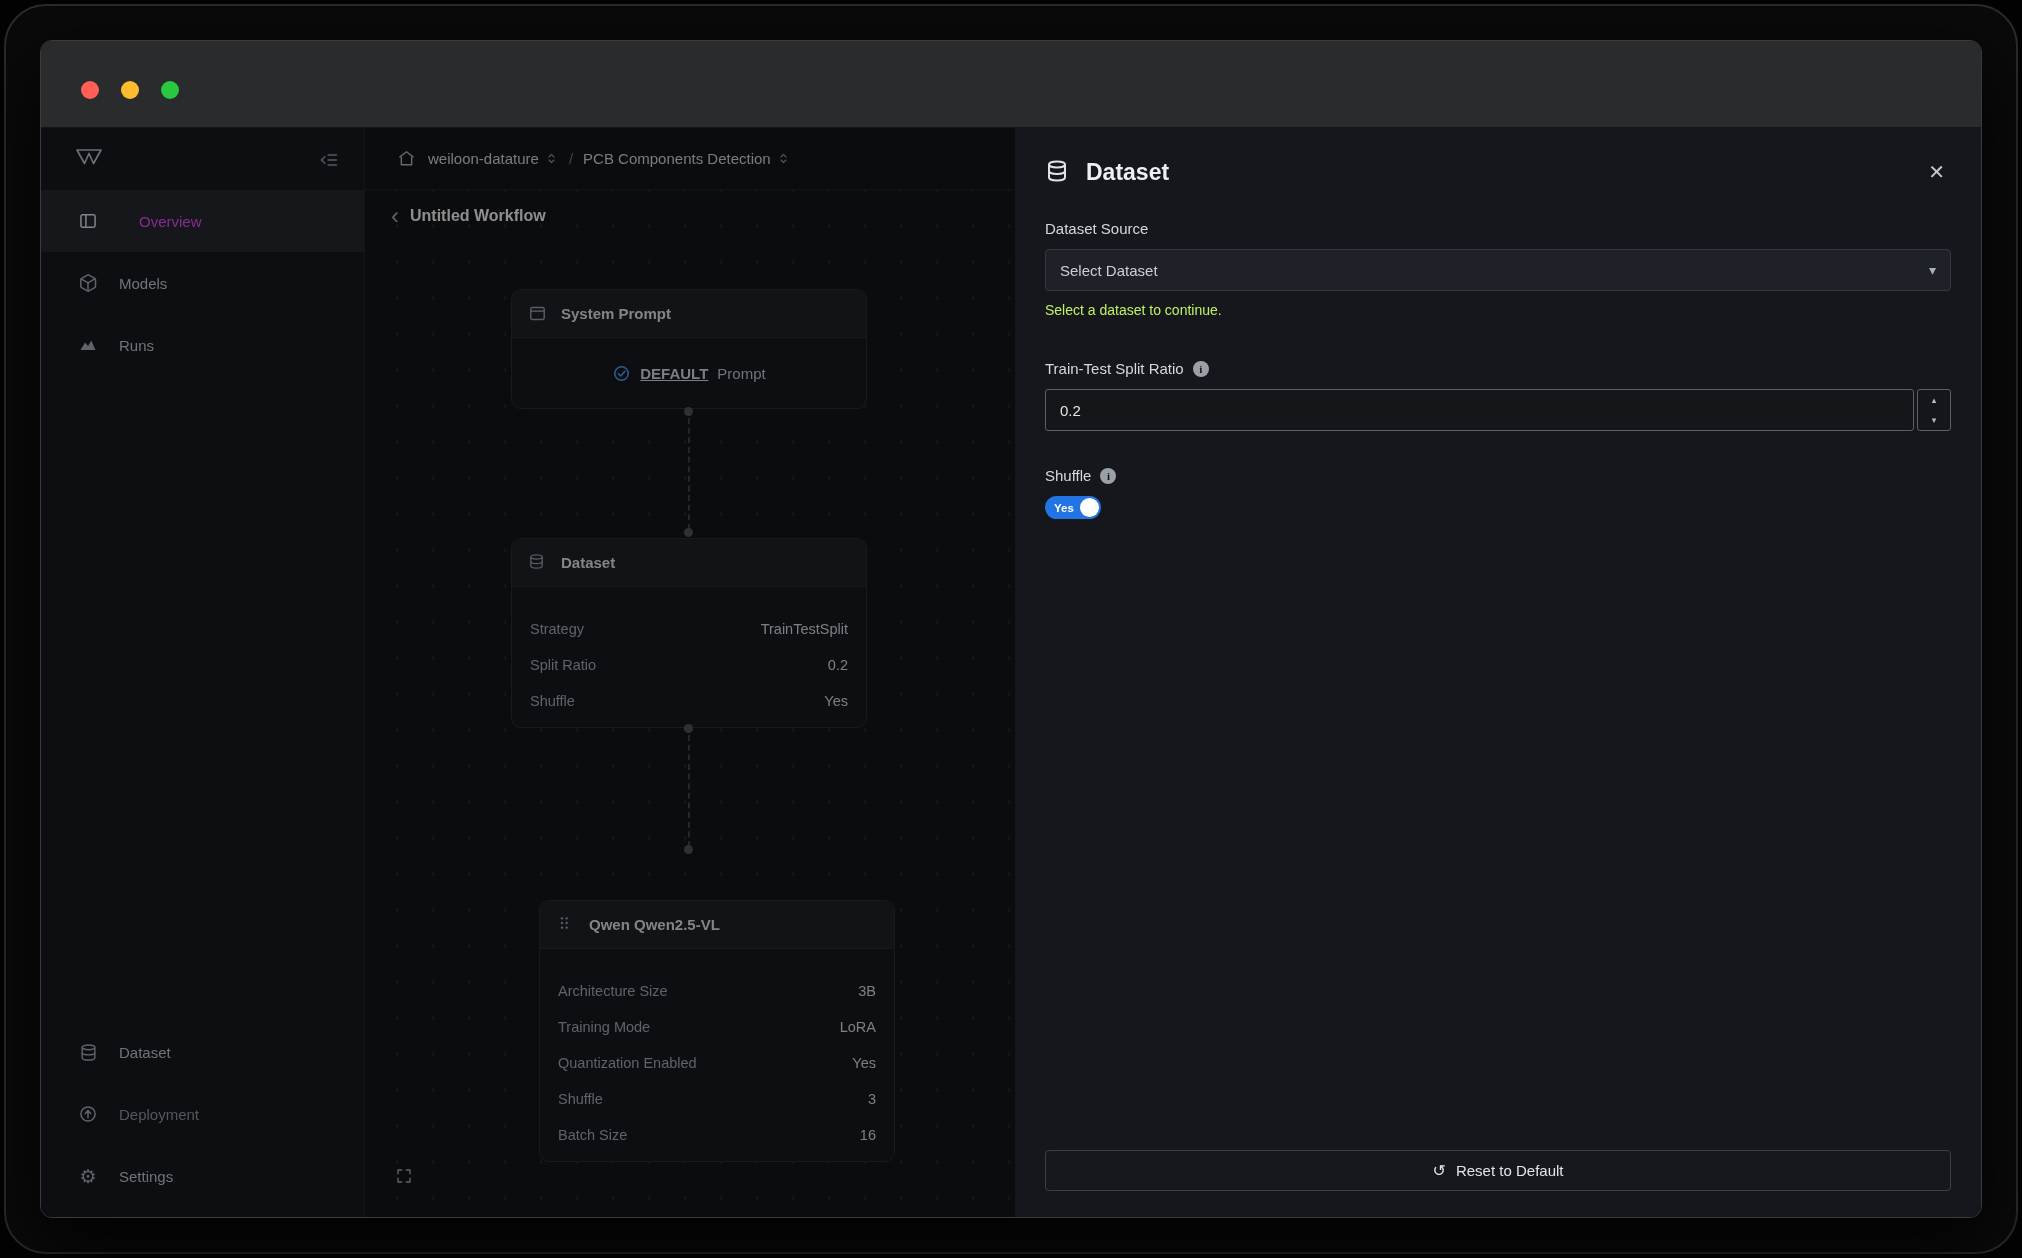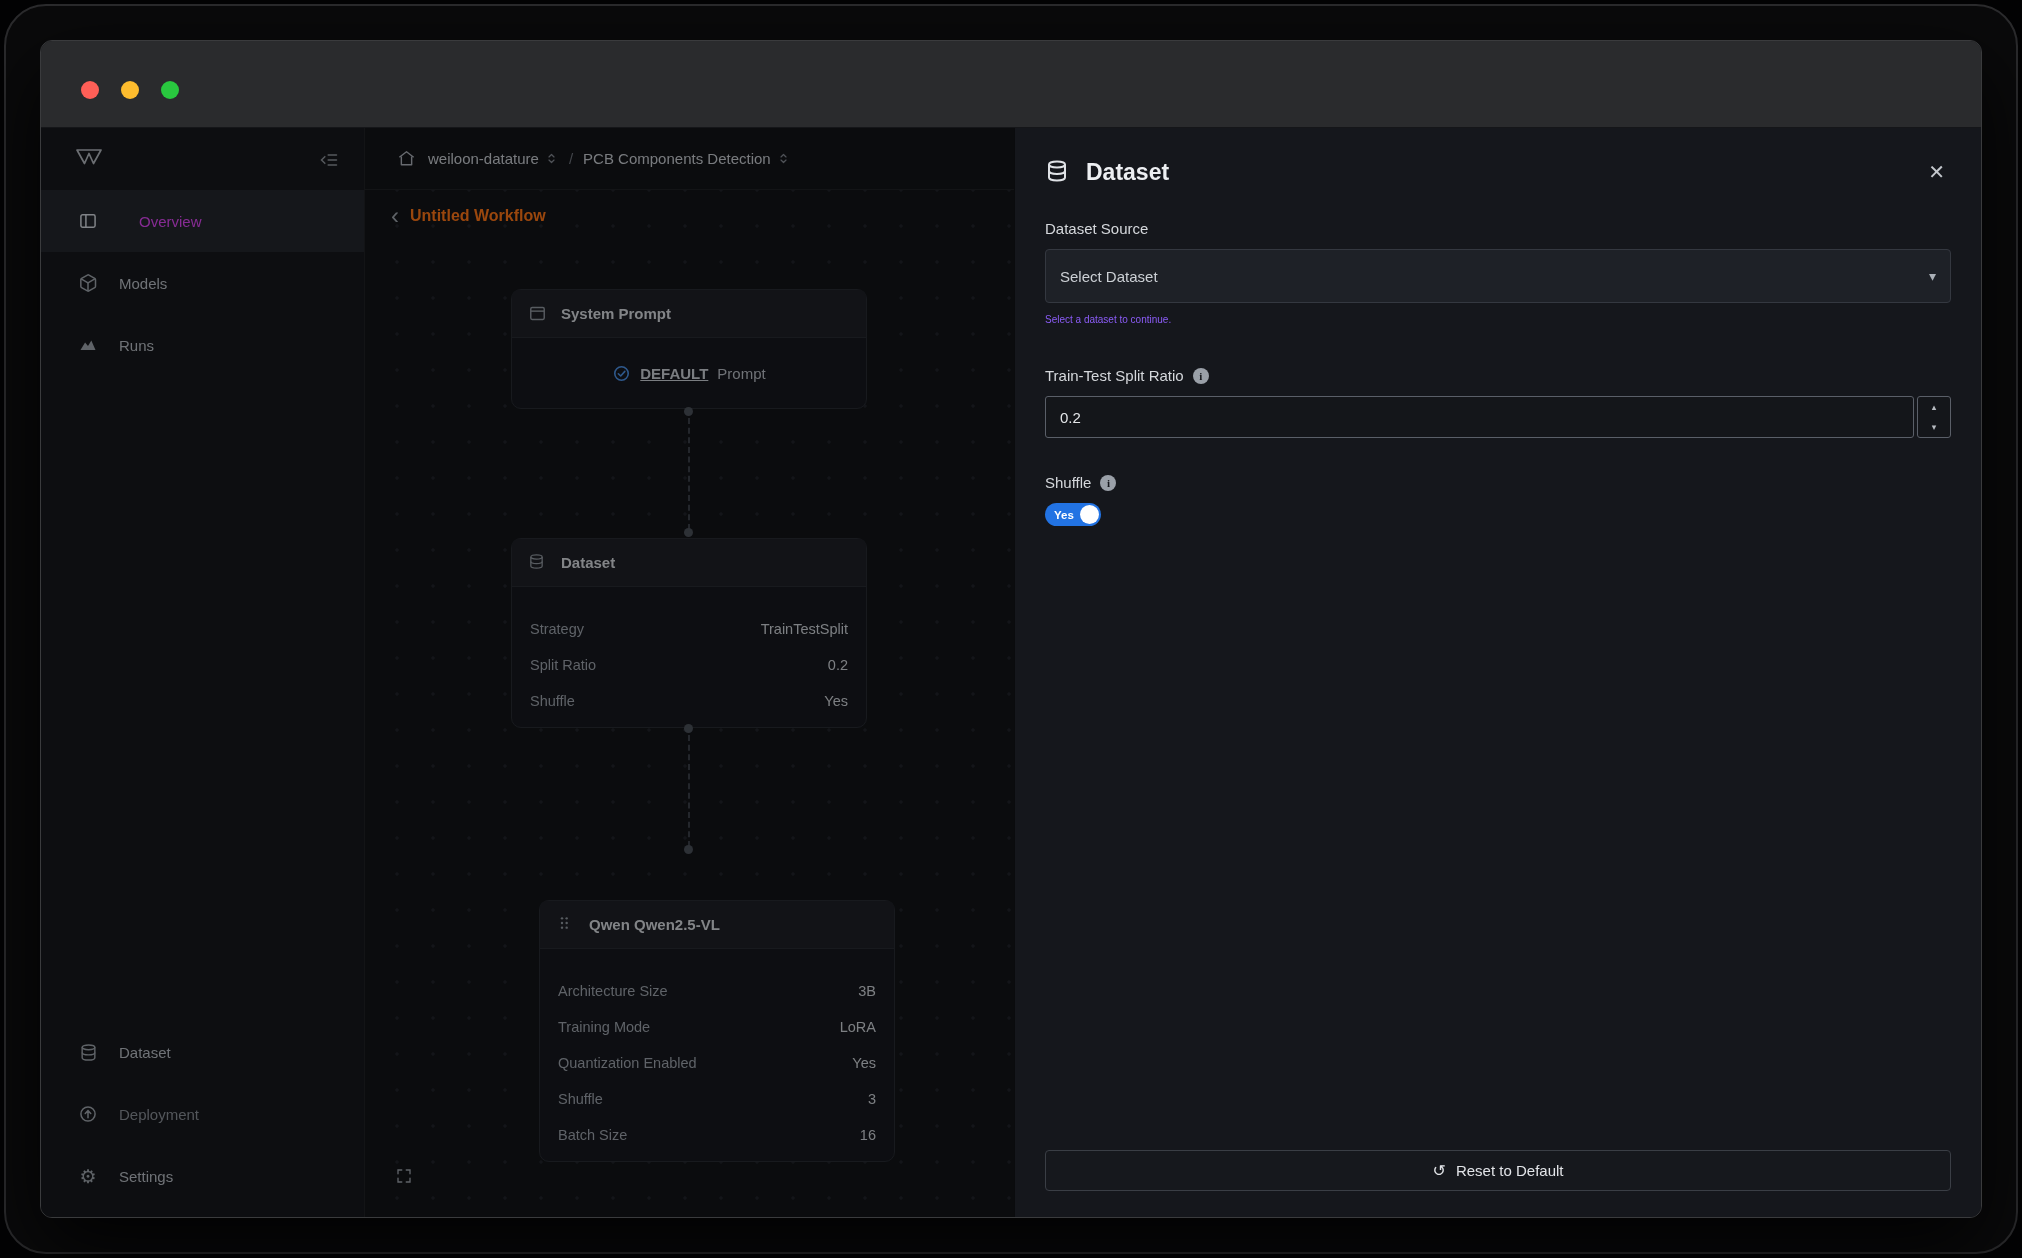--- a/index.html
+++ b/index.html
@@ -39,21 +39,21 @@
       background-size:36px 36px; background-position:14px 18px; }
   .breadcrumb-bar { position:absolute; top:0; left:0; right:0; height:62px; border-bottom:1px solid #1f2125;
       display:flex; align-items:center; padding-left:32px; color:#c3c7cc; font-size:15px; }
   .crumb { display:flex; align-items:center; gap:5px; cursor:pointer; }
   .crumb-sep { color:#6c7178; margin:0 10px; }
   .bc-home { color:#a7acb3; margin-right:12px; display:flex; cursor:pointer; }
   .sort-ic { color:#80858d; display:flex; }
 
   .workflow-title { position:absolute; top:78px; left:26px; display:flex; align-items:center; gap:11px; }
   .back-btn { color:#9aa0a7; font-size:24px; line-height:20px; cursor:pointer; }
-  .wf-title-text { color:#f97316; font-size:16px; font-weight:700; }
+  .wf-title-text { color:#e5e5e5; font-size:16px; font-weight:700; }
 
   .node { position:absolute; left:146px; width:356px; background:#16181d; border:1px solid #272a31; border-radius:10px; cursor:pointer; }
   .node-header { height:48px; background:#1d2026; border-bottom:1px solid #272a31; border-radius:6px 6px 0 0;
       display:flex; align-items:center; padding:0 16px; gap:13px; color:#d2d5da; font-size:15px; font-weight:700; }
   .node-header .ic { width:20px; height:20px; color:#8f959d; display:flex; }
   .node-rows { padding:14px 18px 18px; }
   .node-row { height:36px; display:flex; align-items:flex-end; justify-content:space-between; font-size:14.5px; }
   .node-row .rl { color:#999fa8; }
   .node-row .rv { color:#c9cdd3; }
   .prompt-body { height:70px; display:flex; align-items:center; justify-content:center; gap:9px; font-size:15px; }
@@ -74,25 +74,25 @@
   .panel-header { display:flex; align-items:center; gap:15px; margin-bottom:32px; }
   .panel-db-icon { width:26px; height:26px; color:#dfe2e6; display:flex; }
   .panel-title { color:#edeff2; font-size:23px; font-weight:700; }
   .panel-close { margin-left:auto; color:#c4c8cd; font-size:20px; cursor:pointer; padding:4px 6px; }
 
   .field-label { display:flex; align-items:center; gap:9px; color:#d5d8dc; font-size:15px; margin-bottom:12px; }
   .info-icon { width:16px; height:16px; border-radius:50%; background:#9aa0a8; color:#15171c;
       font-size:11px; font-weight:700; display:inline-flex; align-items:center; justify-content:center;
       font-family:"Liberation Serif", serif; cursor:pointer; }
 
-  .select { height:54px; background:#1e2127; border:1px solid #343840; border-radius:4px;
+  .select { height:42px; background:#1e2127; border:1px solid #343840; border-radius:4px;
       display:flex; align-items:center; justify-content:space-between; padding:0 14px;
       color:#ccd0d5; font-size:15px; cursor:pointer; }
   .select .caret { color:#aab0b7; font-size:14px; }
-  .warning { margin-top:11px; color:#8b5cf6; font-size:10px; }
+  .warning { margin-top:11px; color:#bef264; font-size:14px; }
 
   .split-section { margin-top:42px; }
   .num-row { display:flex; }
   .num-input { flex:1; height:42px; background:#14161a; border:1px solid #5a5f68; border-radius:3px;
       color:#e3e5e8; font-size:15px; padding:0 14px; outline:none; font-family:"Liberation Sans",sans-serif; }
   .stepper { width:34px; height:42px; margin-left:3px; border:1px solid #5a5f68; border-radius:3px;
       display:flex; flex-direction:column; overflow:hidden; background:#14161a; }
   .step { flex:1; display:flex; align-items:center; justify-content:center; color:#b6bac0; font-size:9px; cursor:pointer; }
 
   .shuffle-section { margin-top:36px; }

